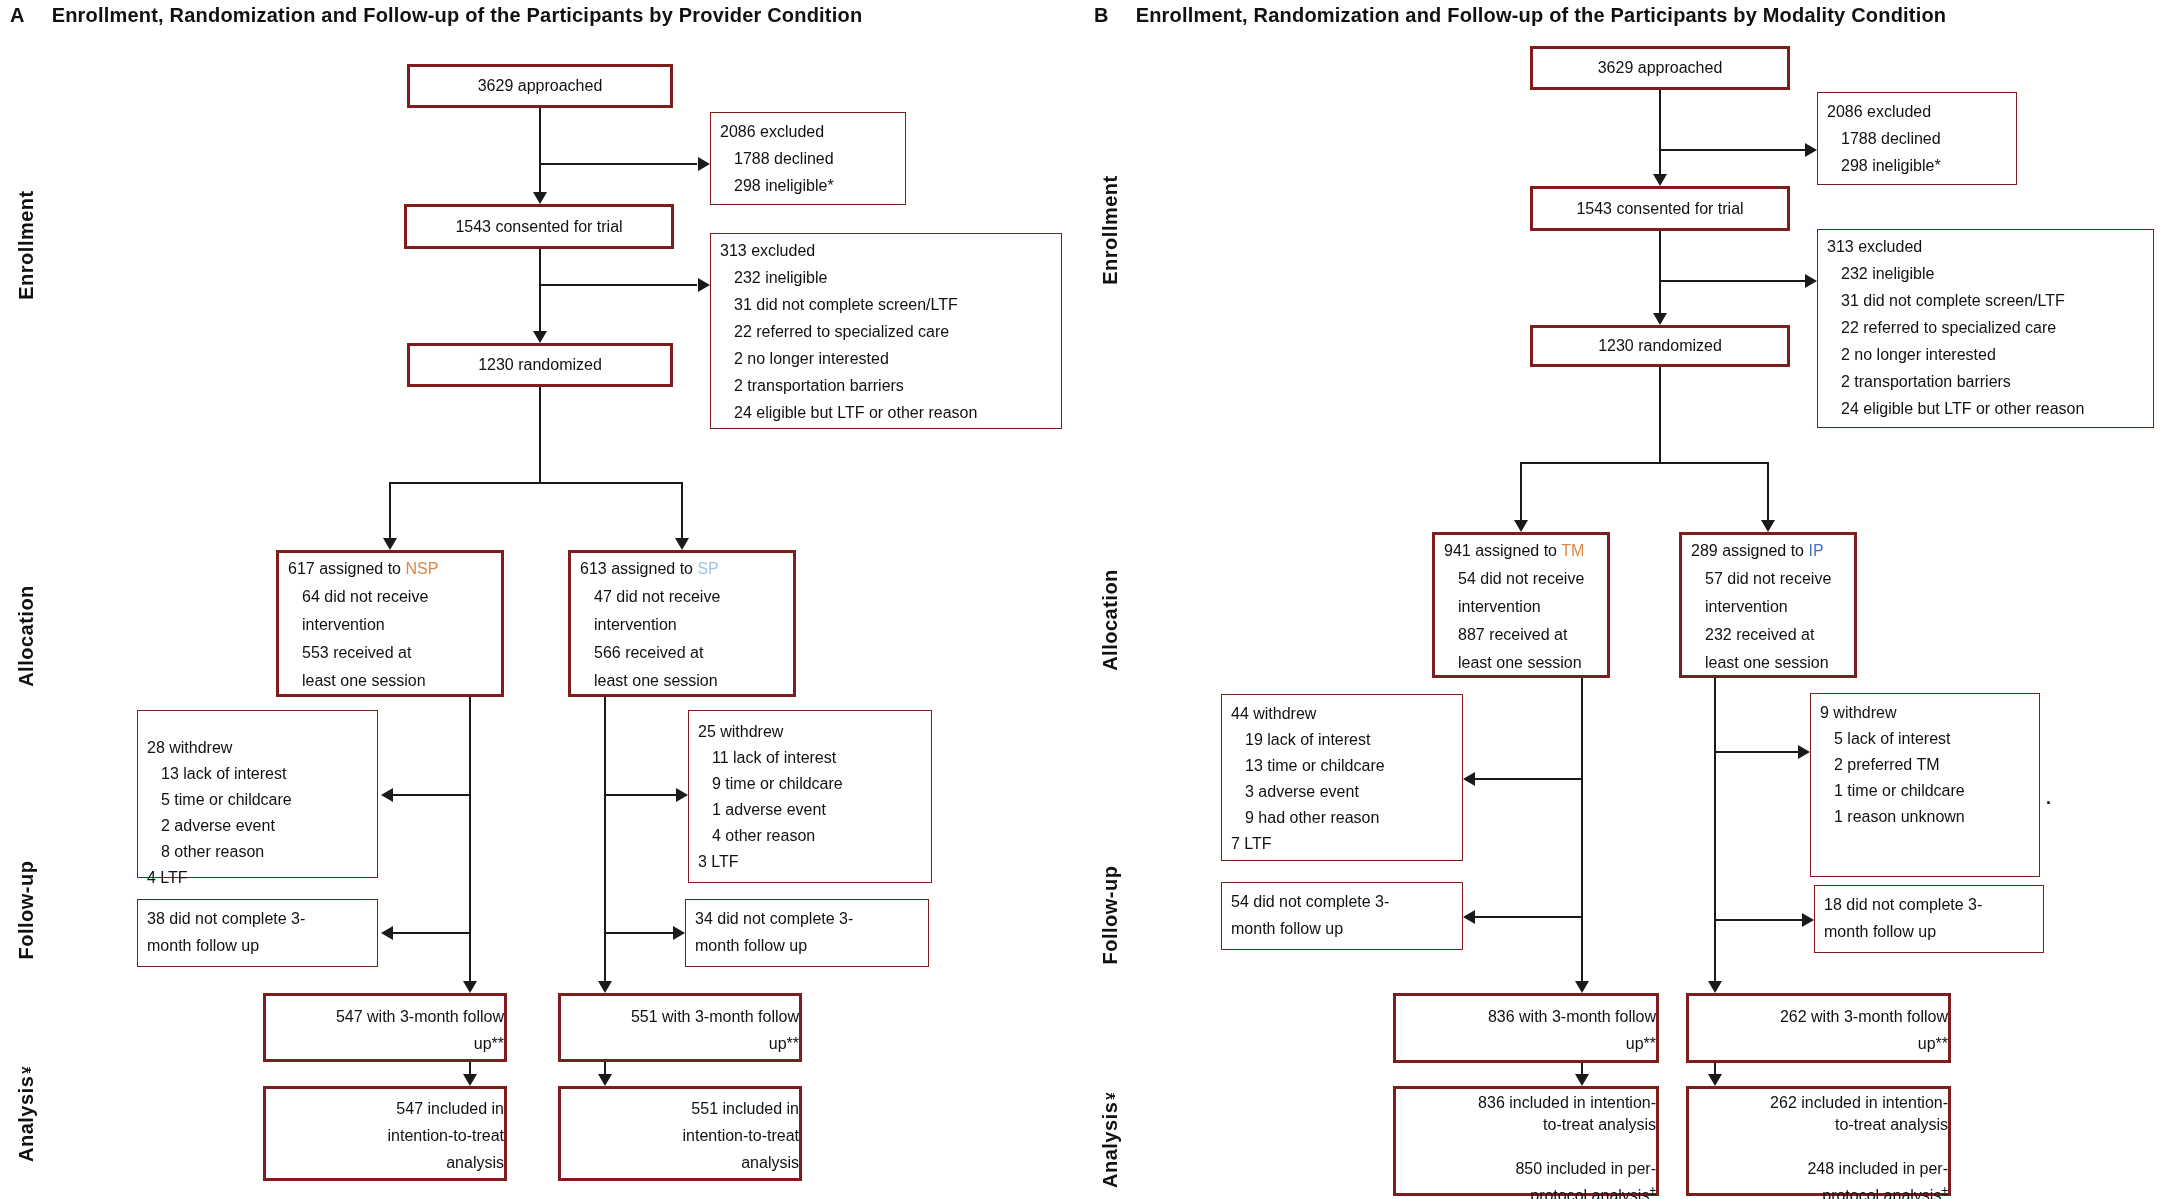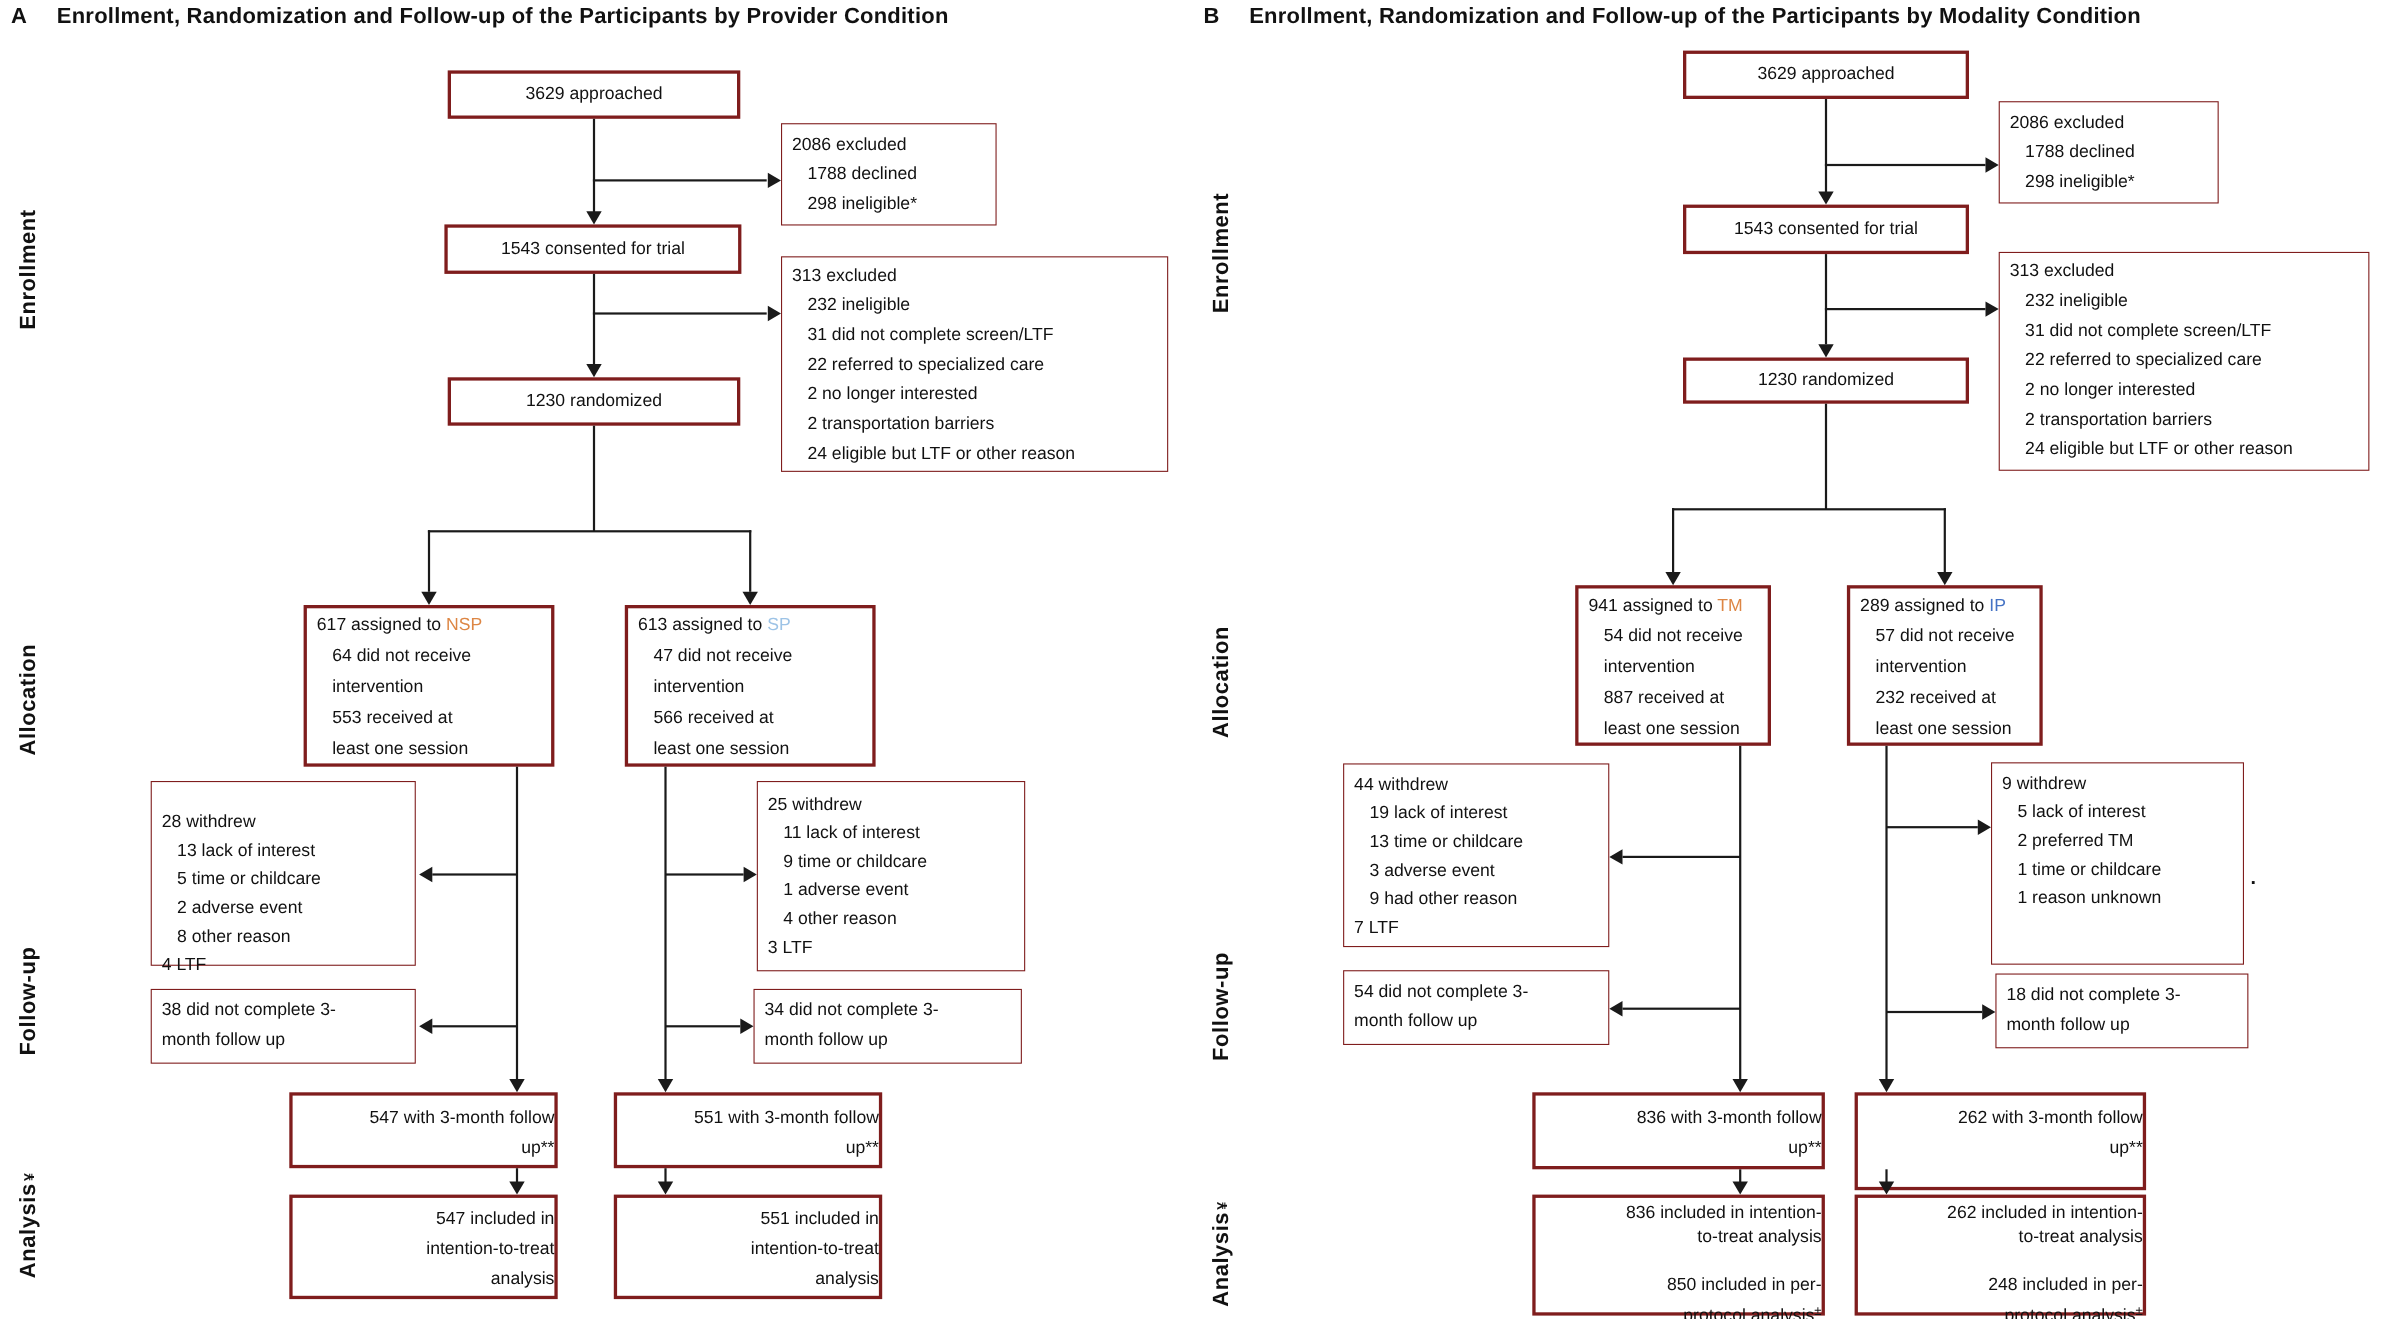--- a/index.html
+++ b/index.html
@@ -269,21 +269,21 @@
   <div class="bx ml lh27" style="left:1814px;top:885px;width:230px;height:68px;padding-top:5px;">
     <div class="bl">18 did not complete 3-</div>
     <div class="bl">month follow up</div>
   </div>
 
   <div class="bx bx3 cml lh27 pt7" style="left:1393px;top:993px;width:266px;height:70px;">
     <div class="bl">836 with 3-month follow</div>
     <div class="bl">up**</div>
   </div>
 
-  <div class="bx bx3 cml lh27 pt7" style="left:1686px;top:993px;width:265px;height:89px;">
+  <div class="bx bx3 cml lh27 pt7" style="left:1686px;top:993px;width:265px;height:70px;">
     <div class="bl">262 with 3-month follow</div>
     <div class="bl">up**</div>
   </div>
 
   <div class="bx bx3 cml lh22 pt3" style="left:1393px;top:1086px;width:266px;height:110px;">
     <div class="bl">836 included in intention-</div>
     <div class="bl">to-treat analysis</div>
     <div class="sp22"></div>
     <div class="bl">850 included in per-</div>
     <div class="bl"><span>protocol analysis</span><sup>±</sup></div>

